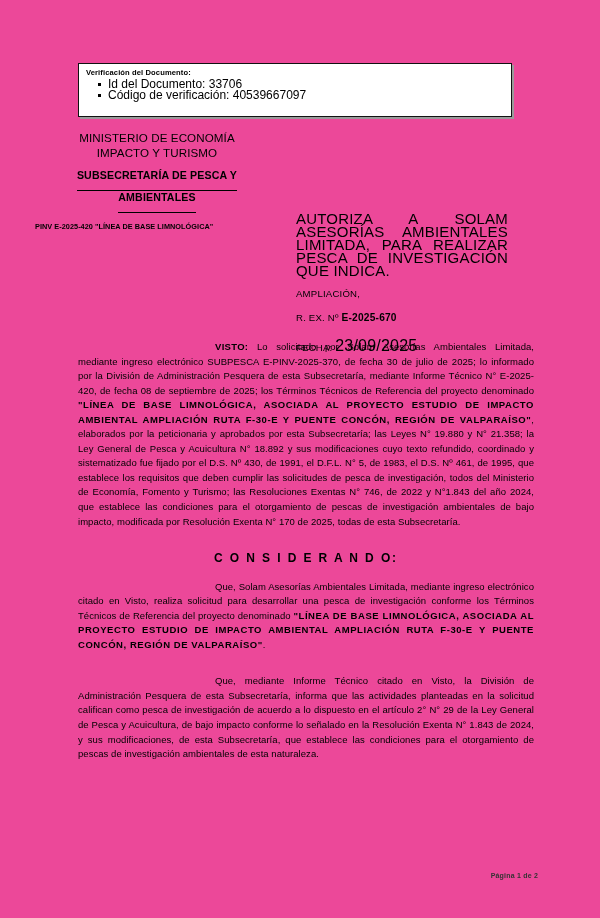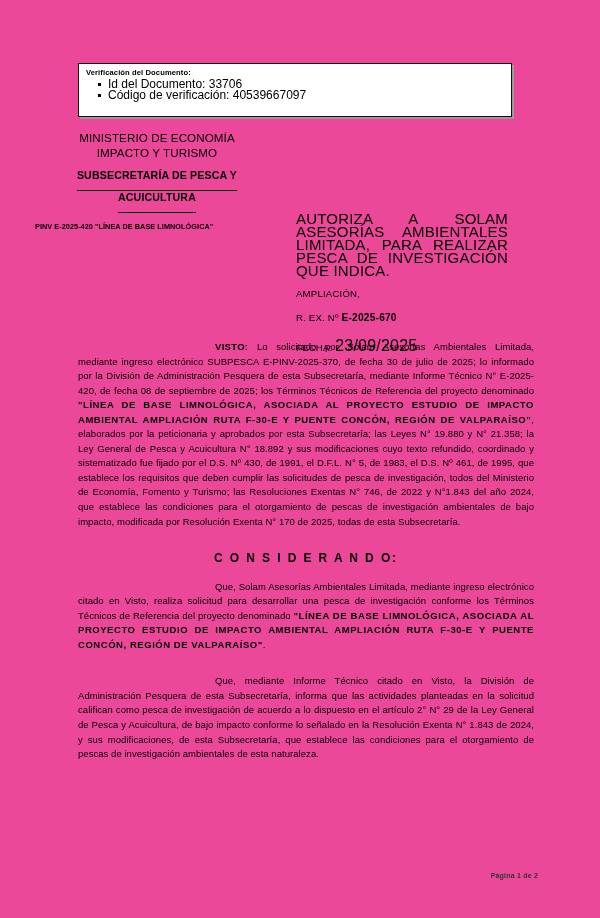--- a/index.html
+++ b/index.html
@@ -193,21 +193,21 @@
       <li>Id del Documento: 33706</li>
       <li>Código de verificación: 40539667097</li>
     </ul>
   </div>
 
   <div class="inst-header">
     <div class="inst-line">MINISTERIO DE ECONOMÍA</div>
     <div class="inst-line">IMPACTO Y TURISMO</div>
     <div class="subsec-block">
       <div><span class="subsec-line">SUBSECRETARÍA DE PESCA Y</span></div>
-      <div><span class="subsec-line">ACUICULTURA</span></div>
+      <div><span class="subsec-line">AMBIENTALES</span></div>
     </div>
     <div class="ref-line">PINV E-2025-420 "LÍNEA DE BASE LIMNOLÓGICA"</div>
   </div>
 
   <div class="title-col">
     <div class="subject">AUTORIZA A SOLAM ASESORÍAS AMBIENTALES LIMITADA, PARA REALIZAR PESCA DE INVESTIGACIÓN QUE INDICA.</div>
     <div class="city">AMPLIACIÓN,</div>
     <div class="rex">
       <span>R. EX. Nº</span>
       <b>E-2025-670</b>

